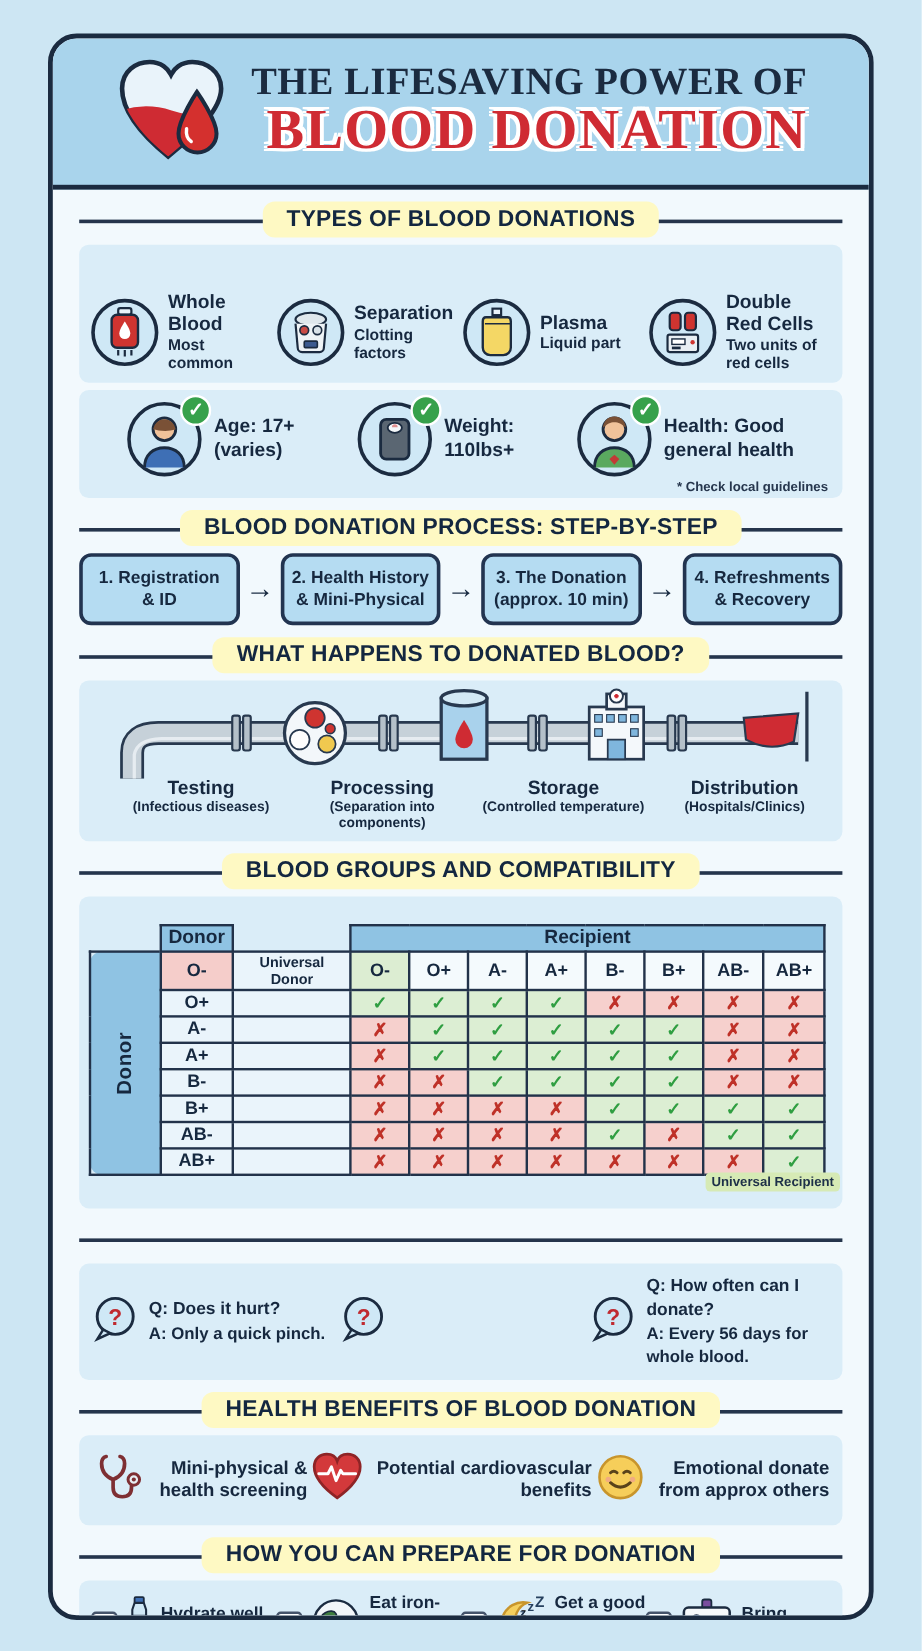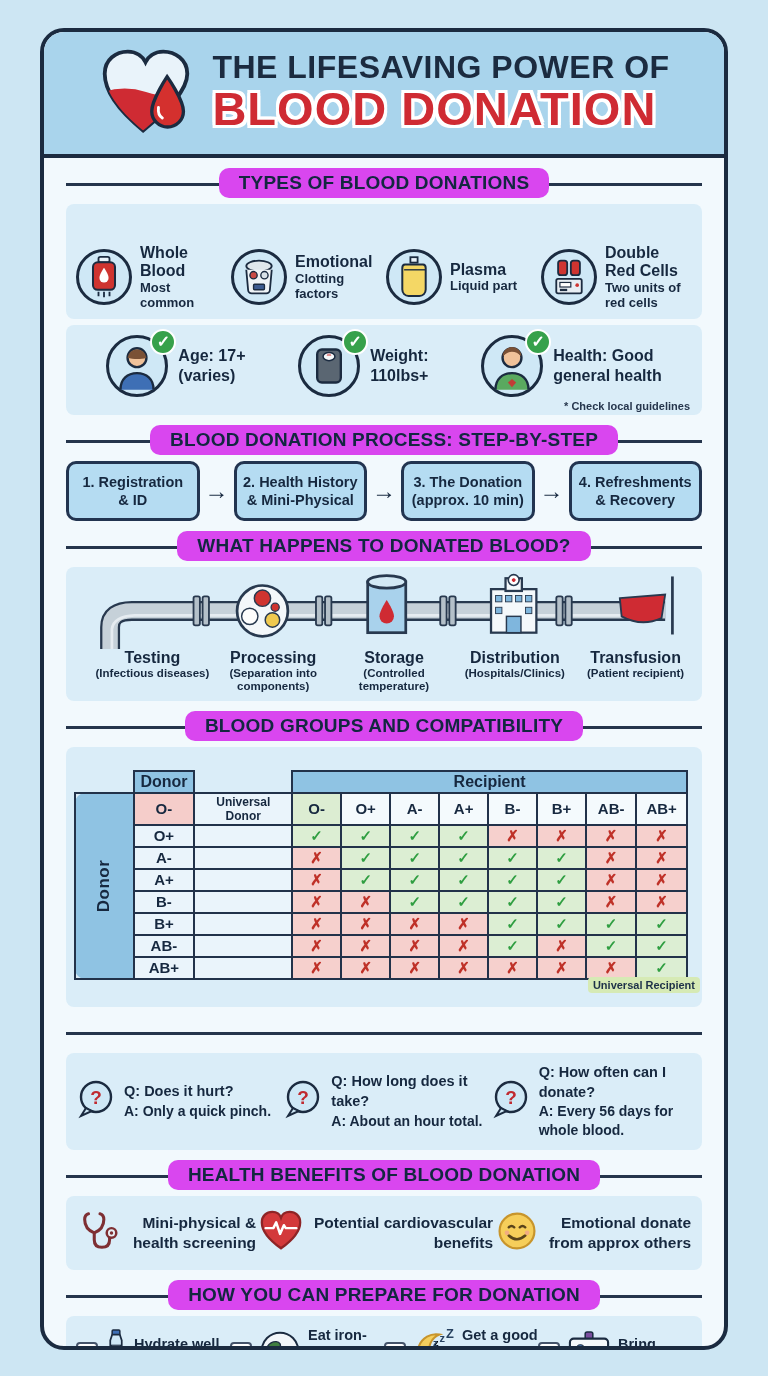--- a/index.html
+++ b/index.html
@@ -21,32 +21,32 @@
     height:1322px;
   }
   
   .hero{
     background:#a9d4ec;
     border-bottom:4px solid #1b2b40;
     display:flex;align-items:center;justify-content:center;
     gap:18px;padding:12px 10px 14px 10px;height:96px;box-sizing:content-box;
   }
   .hero-logo{width:96px;height:96px;flex:0 0 auto;}
-  .hero-titles{text-align:left;}
+  .hero-titles{text-align:right;font-family:Liberation Serif, serif;}
   .hero-t1{font-size:32px;font-weight:800;letter-spacing:.5px;color:#1b2b40;line-height:1.05;}
   .hero-t2{
     font-size:47px;font-weight:800;letter-spacing:1px;color:#cf2b33;line-height:1.05;
     text-shadow:-3px -3px 0 #fff,3px -3px 0 #fff,-3px 3px 0 #fff,3px 3px 0 #fff,0 -3px 0 #fff,0 3px 0 #fff,-3px 0 0 #fff,3px 0 0 #fff;
   }
   
   .sec{position:relative;margin:10px 22px 4px 22px;height:32px;}
   .sec .rule{position:absolute;left:0;right:0;top:15px;border-top:3px solid #25354c;}
   .sec .pill{
     position:relative;margin:0 auto;width:max-content;max-width:90%;
-    background:#d946ef;border-radius:10px;padding:4px 20px;
+    background:#fef9c3;border-radius:10px;padding:4px 20px;
     font-weight:800;font-size:19px;color:#132740;letter-spacing:.2px;white-space:nowrap;text-align:center;
   }
   .panel{
     margin:2px 22px 6px 22px;background:#daedf8;border-radius:8px;
     padding:8px 10px;box-sizing:border-box;position:relative;
   }
   
   .row4{display:flex;justify-content:space-between;align-items:center;gap:4px;margin-top:32px;}
   .type-item{display:flex;align-items:center;gap:8px;flex:1 1 0;}
   .icircle{
@@ -175,21 +175,21 @@
         <span class="icircle">
           <svg viewBox="0 0 44 44" width="40" height="40">
             <ellipse cx="22" cy="10" rx="14" ry="6" fill="#dfe7ec" stroke="#1b2b40" stroke-width="2"></ellipse>
             <path d="M8 14 L10 36 a4 4 0 0 0 4 4 h16 a4 4 0 0 0 4-4 L36 14" fill="#eef3f6" stroke="#1b2b40" stroke-width="2"></path>
             <circle cx="16" cy="20" r="4" fill="#c94a44" stroke="#1b2b40" stroke-width="1.5"></circle>
             <circle cx="28" cy="20" r="4" fill="#d9e2e8" stroke="#1b2b40" stroke-width="1.5"></circle>
             <rect x="16" y="30" width="12" height="6" rx="1" fill="#3c5a8f" stroke="#1b2b40" stroke-width="1.5"></rect>
           </svg>
         </span>
         <span>
-          <span class="t-title" style="display:block">Emotional</span>
+          <span class="t-title" style="display:block">Separation</span>
           <span class="t-sub" style="display:block">Clotting factors</span>
         </span>
       </div>
       <div class="type-item">
         <span class="icircle">
           <svg viewBox="0 0 40 48" width="36" height="44">
             <rect x="16" y="2" width="8" height="6" fill="#e9f3fa" stroke="#1b2b40" stroke-width="2"></rect>
             <path d="M10 10 h20 c2 0 3 2 3 4 v24 c0 4-3 7-7 7 H14 c-4 0-7-3-7-7 V14 c0-2 1-4 3-4 Z" fill="#f4d765" stroke="#1b2b40" stroke-width="2.2"></path>
             <path d="M9 16 h24" stroke="#1b2b40" stroke-width="1.5"></path>
           </svg>
@@ -357,24 +357,20 @@
         <span class="stage-t" style="display:block">Processing</span>
         <span class="stage-s" style="display:block">(Separation into components)</span>
       </div>
       <div class="stage">
         <span class="stage-t" style="display:block">Storage</span>
         <span class="stage-s" style="display:block">(Controlled temperature)</span>
       </div>
       <div class="stage">
         <span class="stage-t" style="display:block">Distribution</span>
         <span class="stage-s" style="display:block">(Hospitals/Clinics)</span>
-      </div>
-      <div class="stage">
-        <span class="stage-t" style="display:block">Transfusion</span>
-        <span class="stage-s" style="display:block">(Patient recipient)</span>
       </div>
     </div>
   </div>
 
   <div class="sec">
     <div class="rule"></div>
     <div class="pill">BLOOD GROUPS AND COMPATIBILITY</div>
   </div>
   <div class="panel compat-panel">
     <table class="compat">
@@ -518,24 +514,20 @@
         </span>
       </div>
       <div class="faq-item">
         <span>
           <svg viewBox="0 0 40 40" width="40" height="40">
             <circle cx="20" cy="18" r="15" fill="#cfe8f6" stroke="#1b2b40" stroke-width="2.4"></circle>
             <path d="M10 29 L5 37 L16 32 Z" fill="#cfe8f6" stroke="#1b2b40" stroke-width="2"></path>
             <text x="20" y="25" text-anchor="middle" font-size="19" font-weight="bold" fill="#c02a30" font-family="Liberation Sans, sans-serif">?</text>
           </svg>
         </span>
-        <span>
-          <span class="faq-q" style="display:block">Q: How long does it take?</span>
-          <span class="faq-a" style="display:block">A: About an hour total.</span>
-        </span>
       </div>
       <div class="faq-item">
         <span>
           <svg viewBox="0 0 40 40" width="40" height="40">
             <circle cx="20" cy="18" r="15" fill="#cfe8f6" stroke="#1b2b40" stroke-width="2.4"></circle>
             <path d="M10 29 L5 37 L16 32 Z" fill="#cfe8f6" stroke="#1b2b40" stroke-width="2"></path>
             <text x="20" y="25" text-anchor="middle" font-size="19" font-weight="bold" fill="#c02a30" font-family="Liberation Sans, sans-serif">?</text>
           </svg>
         </span>
         <span>

